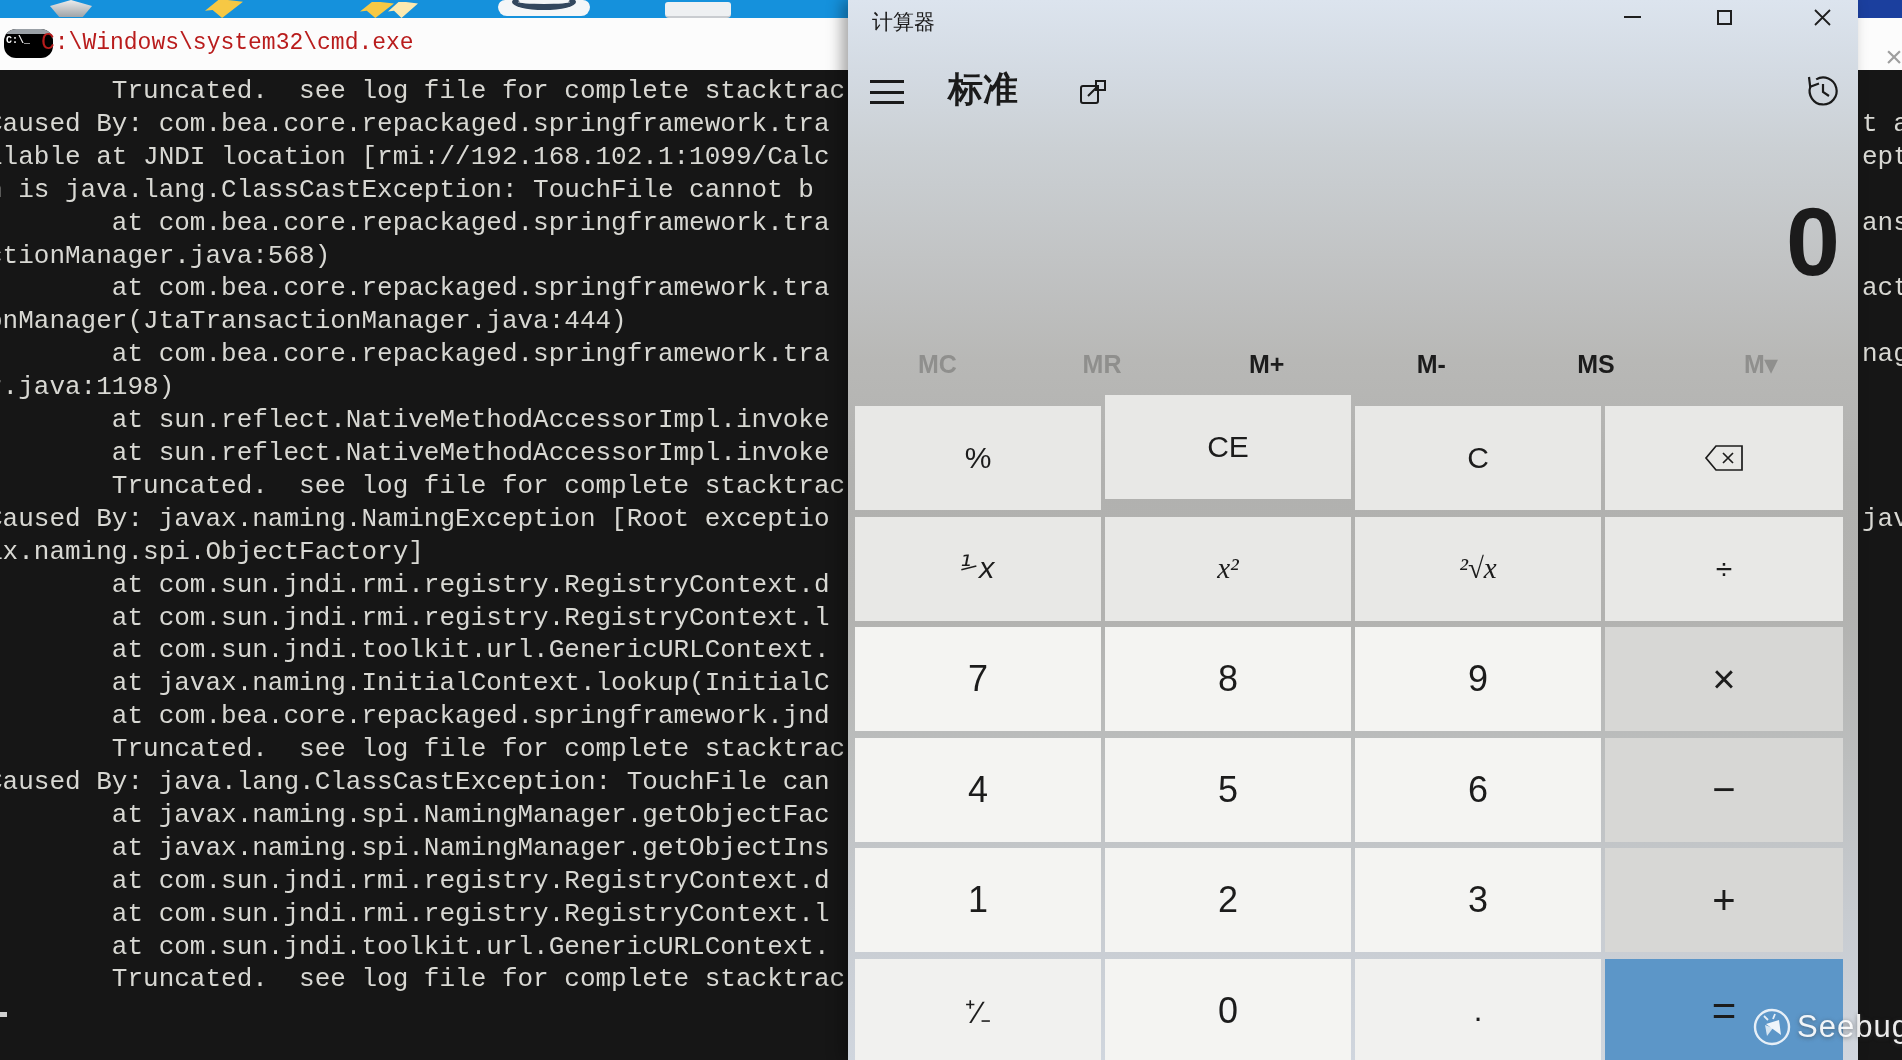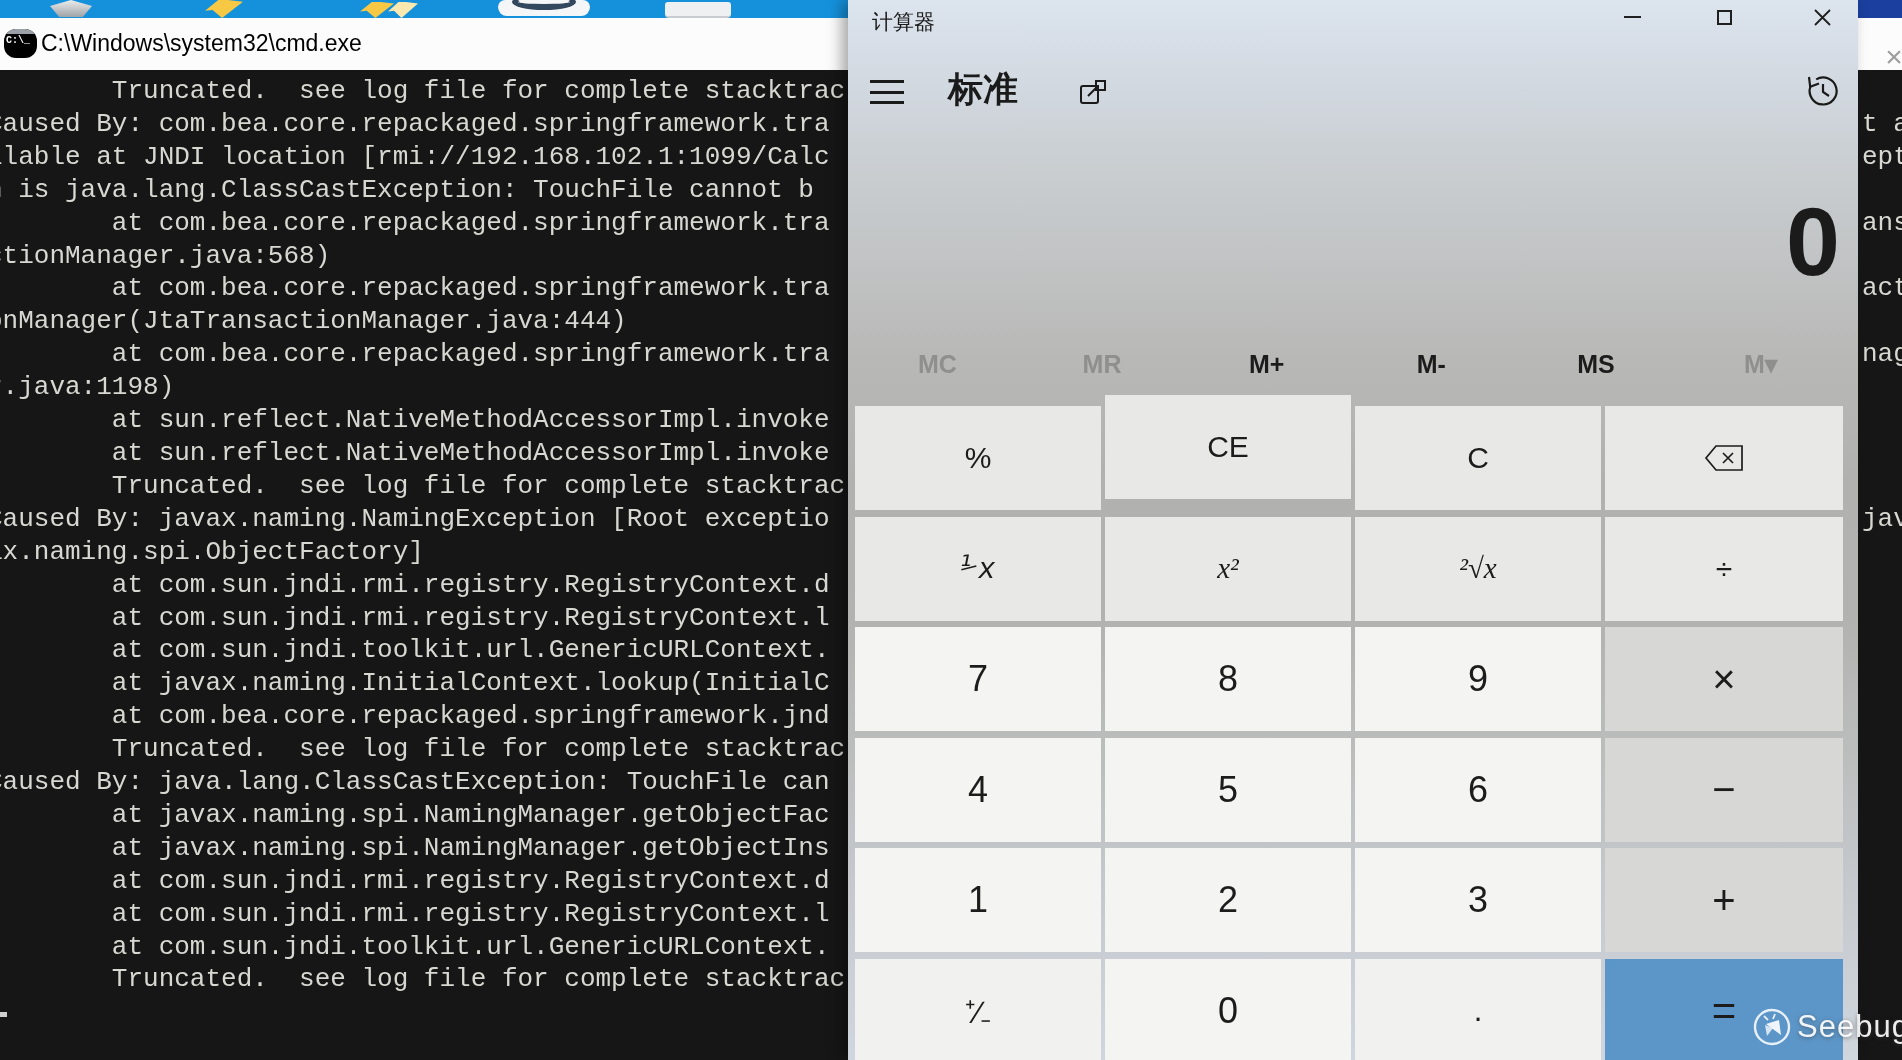--- a/index.html
+++ b/index.html
@@ -14,24 +14,24 @@
   .icon-box{left:50px;width:42px;height:17px;background:linear-gradient(180deg,#ececec,#9fa4a8);clip-path:polygon(50% 0,100% 35%,78% 100%,22% 100%,0 35%);}
   .icon-bolt{left:205px;width:38px;height:18px;background:#f6c844;clip-path:polygon(60% 0,100% 10%,45% 100%,20% 55%,0 60%,35% 0);}
   .icon-bolt2a{left:360px;width:34px;height:16px;top:2px;background:#f6c844;clip-path:polygon(60% 0,100% 10%,45% 100%,20% 55%,0 60%,35% 0);}
   .icon-bolt2b{left:388px;width:30px;height:16px;top:2px;background:#fbe9b0;clip-path:polygon(60% 0,100% 10%,45% 100%,20% 55%,0 60%,35% 0);}
   .icon-round{left:498px;width:92px;height:16px;background:#f4f6f8;border-radius:8px 8px 10px 10px;overflow:hidden;}
   .icon-round i{position:absolute;left:14px;top:-6px;width:64px;height:16px;border-radius:50%;border:6px solid #33475e;border-top-color:transparent;box-sizing:border-box;}
   .icon-rect{left:665px;width:66px;height:14px;top:2px;background:#eef0f2;border-radius:3px 3px 4px 4px;border-bottom:2px solid #c9ccd0;}
 
   
   .cmd-titlebar{position:absolute;left:0;top:18px;width:1902px;height:52px;background:#fcfcfc;}
-  .cmd-icon{position:absolute;left:4px;top:11px;width:33px;height:29px;background:#000;border-radius:12px;overflow:hidden;}
+  .cmd-icon{position:absolute;left:4px;top:11px;width:49px;height:29px;background:#000;border-radius:12px;overflow:hidden;}
   .cmd-icon .bar{position:absolute;left:0;top:0;width:100%;height:5px;background:#9aa0a6;}
   .cmd-icon .txt{position:absolute;left:2px;top:6px;color:#fff;font-family:"Liberation Mono",monospace;font-size:10px;font-weight:bold;}
-  .cmd-title{position:absolute;left:41px;top:12px;font-size:23px;color:#000000;white-space:nowrap;}
+  .cmd-title{position:absolute;left:41px;top:12px;font-size:23px;color:#b91c1c;white-space:nowrap;font-family:Liberation Mono, monospace;}
   .cmd-close{position:absolute;left:1879px;top:24px;width:30px;height:30px;color:#9e9e9e;font-size:30px;line-height:30px;text-align:center;font-weight:400;}
 
   .console{position:absolute;left:0;top:70px;width:1902px;height:990px;background:#161616;}
   .console pre{
     position:absolute;left:-13px;top:5px;margin:0;
     font-family:"Liberation Mono","DejaVu Sans Mono",monospace;
     font-size:26px;line-height:32.9px;color:#d8d8d3;white-space:pre;
   }
   .console .frag{
     position:absolute;left:1862px;height:32.9px;

